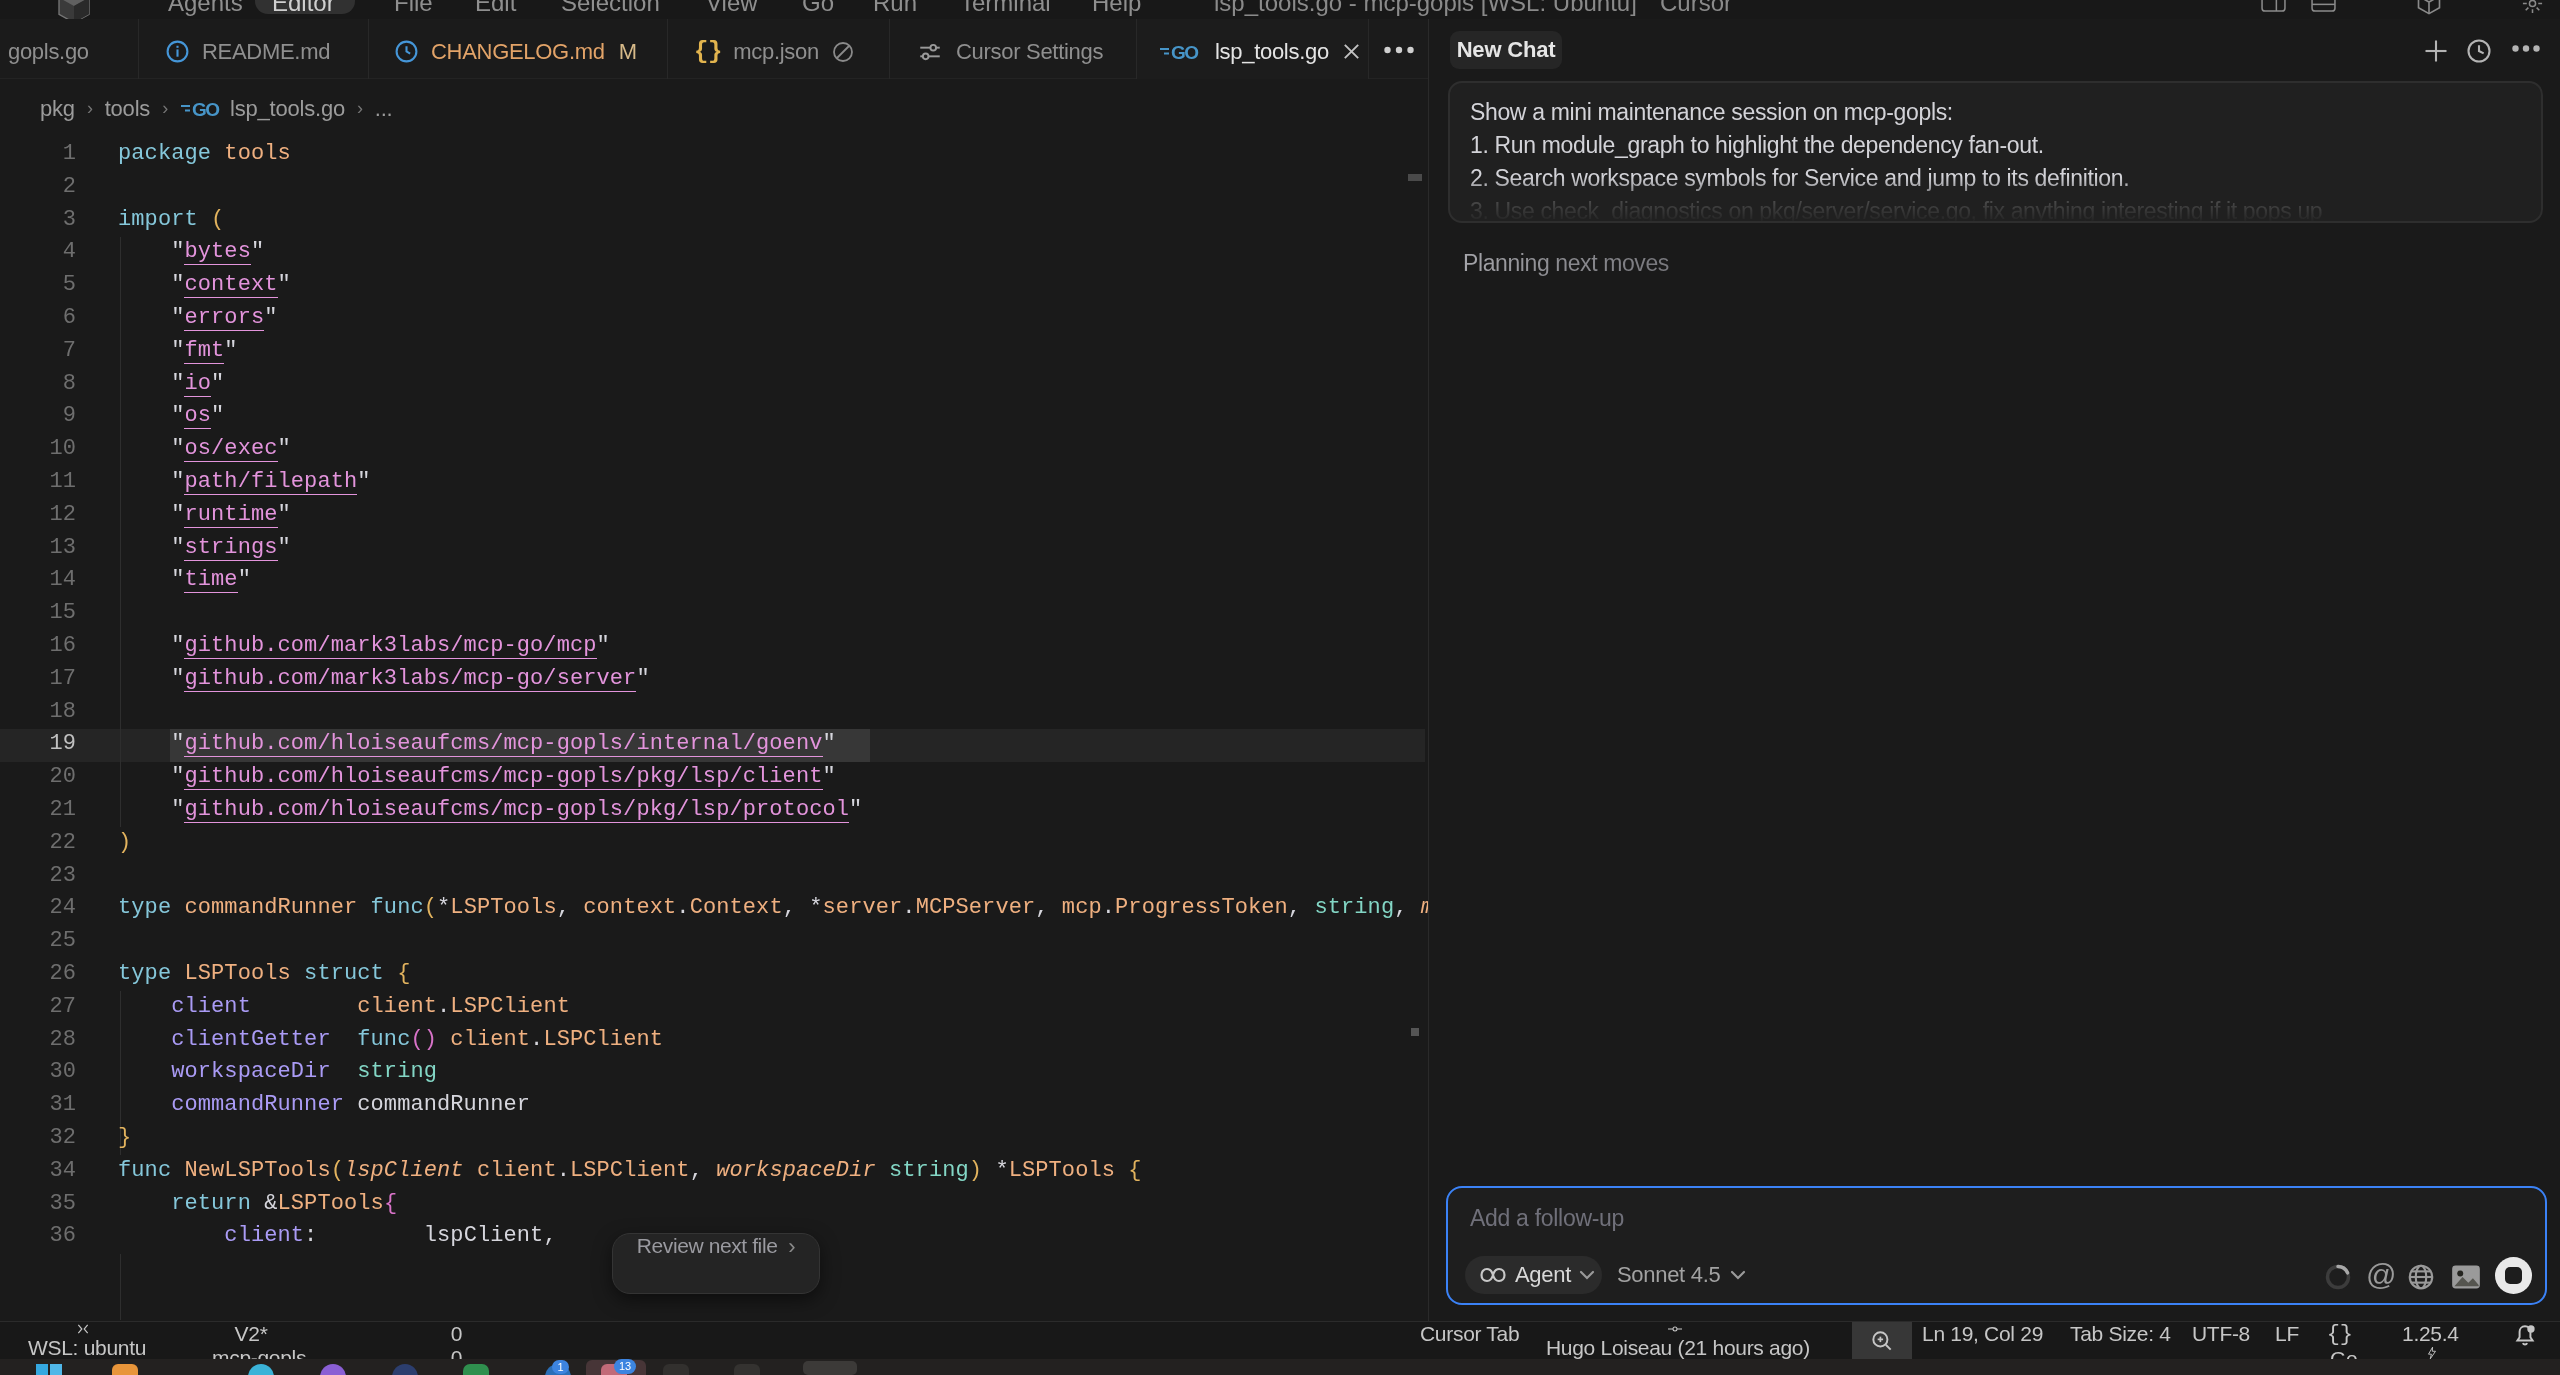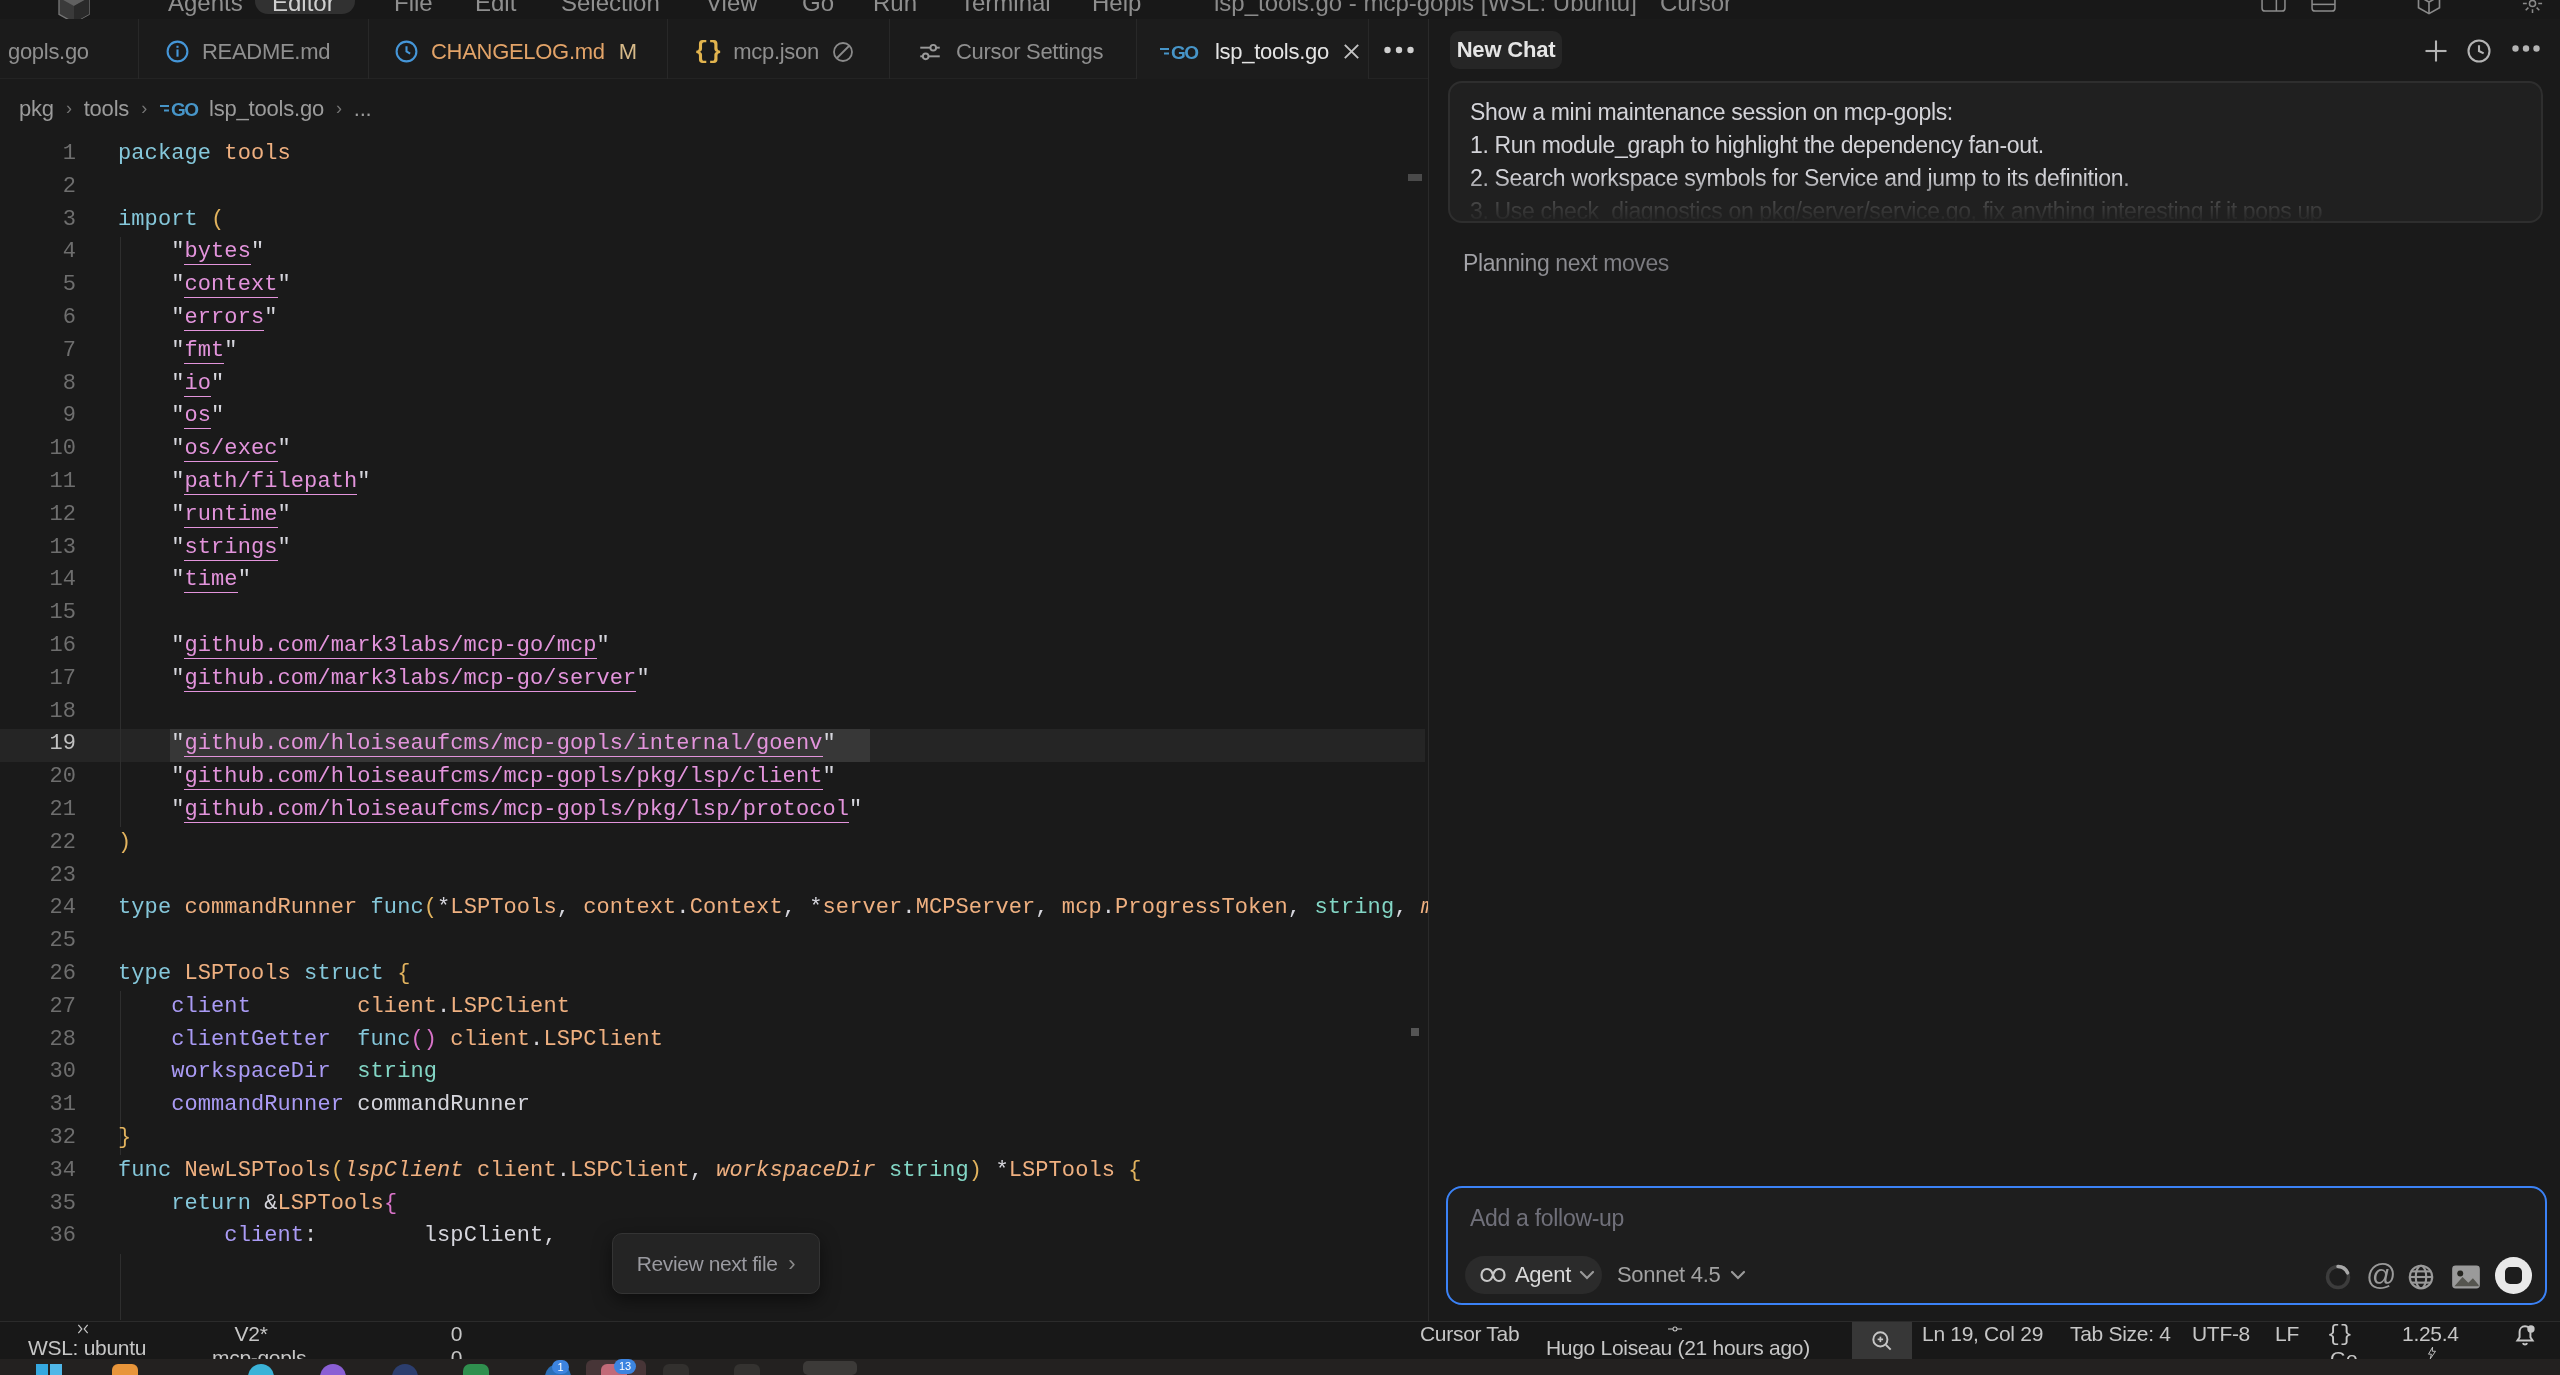--- a/index.html
+++ b/index.html
@@ -62,21 +62,21 @@
 
   
   #statusbar { position:absolute; left:0; top:1321px; width:2560px; height:38px; background:#181818; border-top:1px solid #2b2b2b; font-size:21px; color:#c6c6c6; letter-spacing:-0.3px; }
   #statusbar .si { position:absolute; top:0; height:38px; display:flex; align-items:center; white-space:nowrap;flex-direction:column; }
 
   
   #taskbar { position:absolute; left:0; top:1359px; width:2560px; height:16px; background:#232120; overflow:hidden; }
   .tk { position:absolute; top:5px; width:26px; height:26px; border-radius:6px; }
 
   
-  #review { position:absolute; left:612px; top:1233px; width:208px; height:61px; background:#242424; border:1px solid #343434; border-radius:10px; box-shadow:0 6px 18px rgba(0,0,0,0.5); display:flex; align-items:center; justify-content:center; color:#9a9aa0; font-size:21px; z-index:50; letter-spacing:-0.4px;}
+  #review { position:absolute; left:612px; top:1233px; width:208px; height:61px; background:#242424; border:1px solid #343434; border-radius:18px; box-shadow:0 6px 18px rgba(0,0,0,0.5); display:flex; align-items:flex-start; justify-content:center; color:#9a9aa0; font-size:21px; z-index:50; letter-spacing:-0.4px;}
 </style>
 </head>
 <body>
 
 <div id="titlebar">
   <svg class="ticon" style="left:54px; top:-14px;" width="40" height="40" viewBox="0 0 24 24">
       <path d="M12 2 L21 7 V17 L12 22 L3 17 V7 Z" fill="#3a3a3a" stroke="#777" stroke-width="0.8"></path>
       <path d="M12 2 L21 7 L12 12 L3 7 Z" fill="#606060"></path>
       <path d="M12 12 L21 7 V17 L12 22 Z" fill="#2a2a2a"></path>
     </svg>
@@ -160,21 +160,21 @@
       </svg>
   </div>
   <svg style="position:absolute; left:1383px; top:26px;" width="32" height="10" viewBox="0 0 32 10">
       <circle cx="4.5" cy="5" r="3.2" fill="#cfcfcf"></circle>
       <circle cx="16" cy="5" r="3.2" fill="#cfcfcf"></circle>
       <circle cx="27.5" cy="5" r="3.2" fill="#cfcfcf"></circle>
     </svg>
 </div>
 
 <div id="breadcrumb">
-  <span style="margin-left:19px;">pkg</span>
+  <span style="margin-left:40px;">pkg</span>
   <span class="sep">›</span>
   <span>tools</span>
   <span class="sep">›</span>
   <svg width="46" height="24" viewBox="0 0 44 24" style="margin-right:4px;">
     <text x="11" y="19" font-family="Liberation Sans" font-weight="bold" font-size="19" fill="#4795c8" letter-spacing="-1.5">GO</text>
     <line x1="0" y1="9" x2="9" y2="9" stroke="#4795c8" stroke-width="2"></line>
       <line x1="4" y1="13.5" x2="9" y2="13.5" stroke="#4795c8" stroke-width="2"></line>
   </svg>
   <span>lsp_tools.go</span>
   <span class="sep">›</span>

